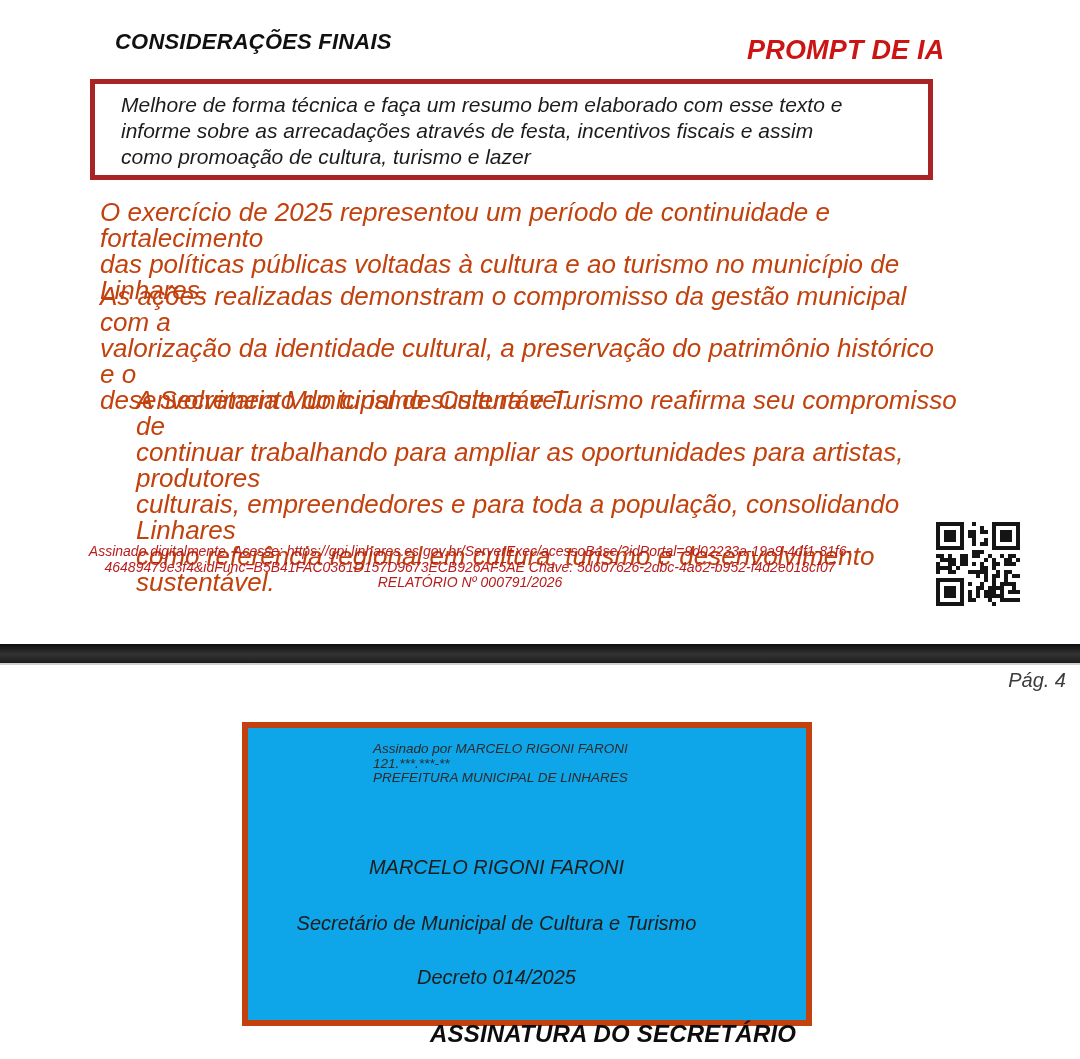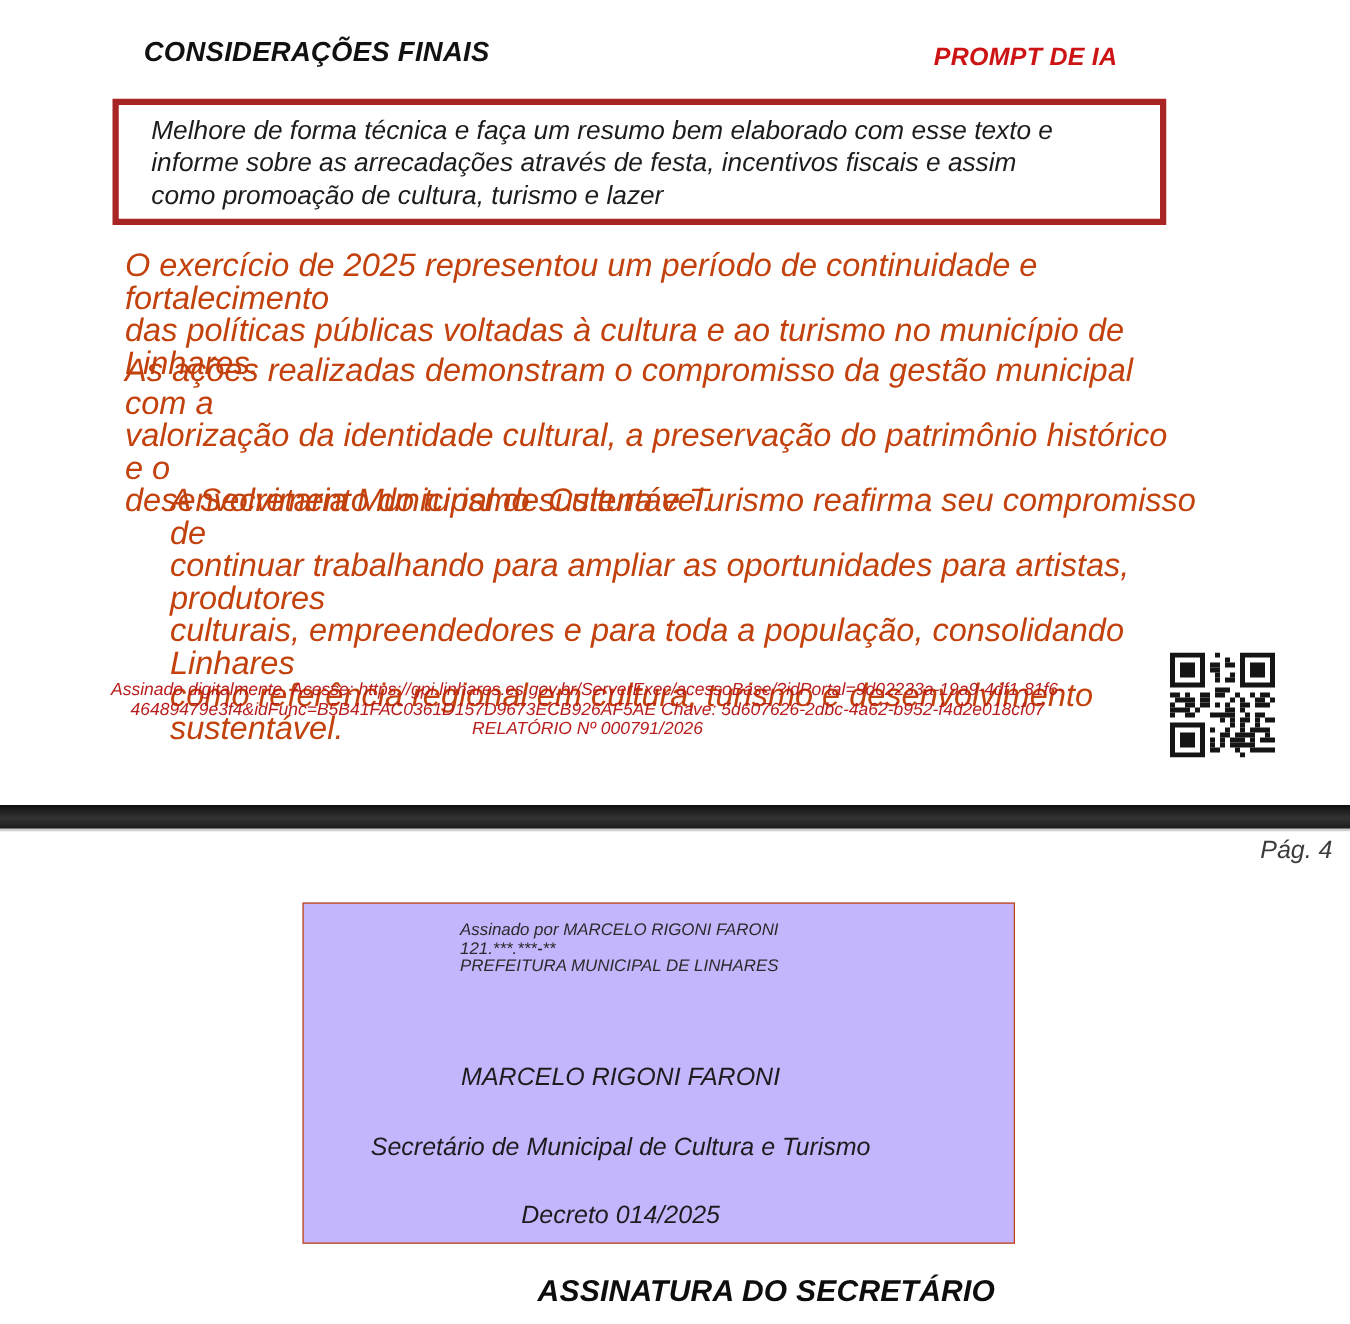--- a/index.html
+++ b/index.html
@@ -8,21 +8,21 @@
     font-family:"Liberation Sans","DejaVu Sans",sans-serif; color:#1b1b1b;
     overflow:hidden;
     font-style:italic;
   }
   .heading {
     position:absolute; left:115px; top:29px;
     font-size:22px; font-weight:bold; letter-spacing:0.2px; color:#111;
   }
   .annotation {
     position:absolute; left:747px; top:35px;
-    font-size:20px; font-weight:bold; color:#cc1414; letter-spacing:0.2px;
+    font-size:27px; font-weight:bold; color:#cc1414; letter-spacing:0.2px;
   }
   .prompt-box {
     position:absolute; left:90px; top:79px; width:843px; height:101px;
     box-sizing:border-box; border:5px solid #a92424;
     padding:8px 28px 0 26px;
     font-size:21px; line-height:26px; white-space:pre-line; color:#1c1c1c;
   }
   .para {
     position:absolute; left:100px; width:845px;
     font-size:26px; line-height:26px; white-space:pre-line; color:#c2410c;
@@ -41,22 +41,22 @@
   .divider-bar {
     position:absolute; left:0; top:644px; width:1080px; height:19px;
     background:linear-gradient(180deg,#0f0f0f 0%,#333333 55%,#1c1c1c 100%);
     border-bottom:2px solid #cfcfcf;
   }
   .page-number {
     position:absolute; top:669px; right:14px;
     font-size:20px; color:#3c3c3c;
   }
   .sig-box {
-    position:absolute; left:242px; top:722px; width:570px; height:273px;
-    box-sizing:border-box; border:1px solid #c2410c; background:#c4b5fd;
+    position:absolute; left:242px; top:722px; width:570px; height:304px;
+    box-sizing:border-box; border:6px solid #c2410c; background:#0ea5e9;
   }
   .sig-signedby {
     position:absolute; left:125px; top:14px;
     font-size:13.5px; line-height:14.6px; color:#2b2b2b; white-space:pre-line;
   }
   .sig-centered {
     position:absolute; left:0; width:100%; box-sizing:border-box;
     padding-right:61px; text-align:center; color:#1c1c1c;
   }
   .sig-name   { top:128px; font-size:20px; }

